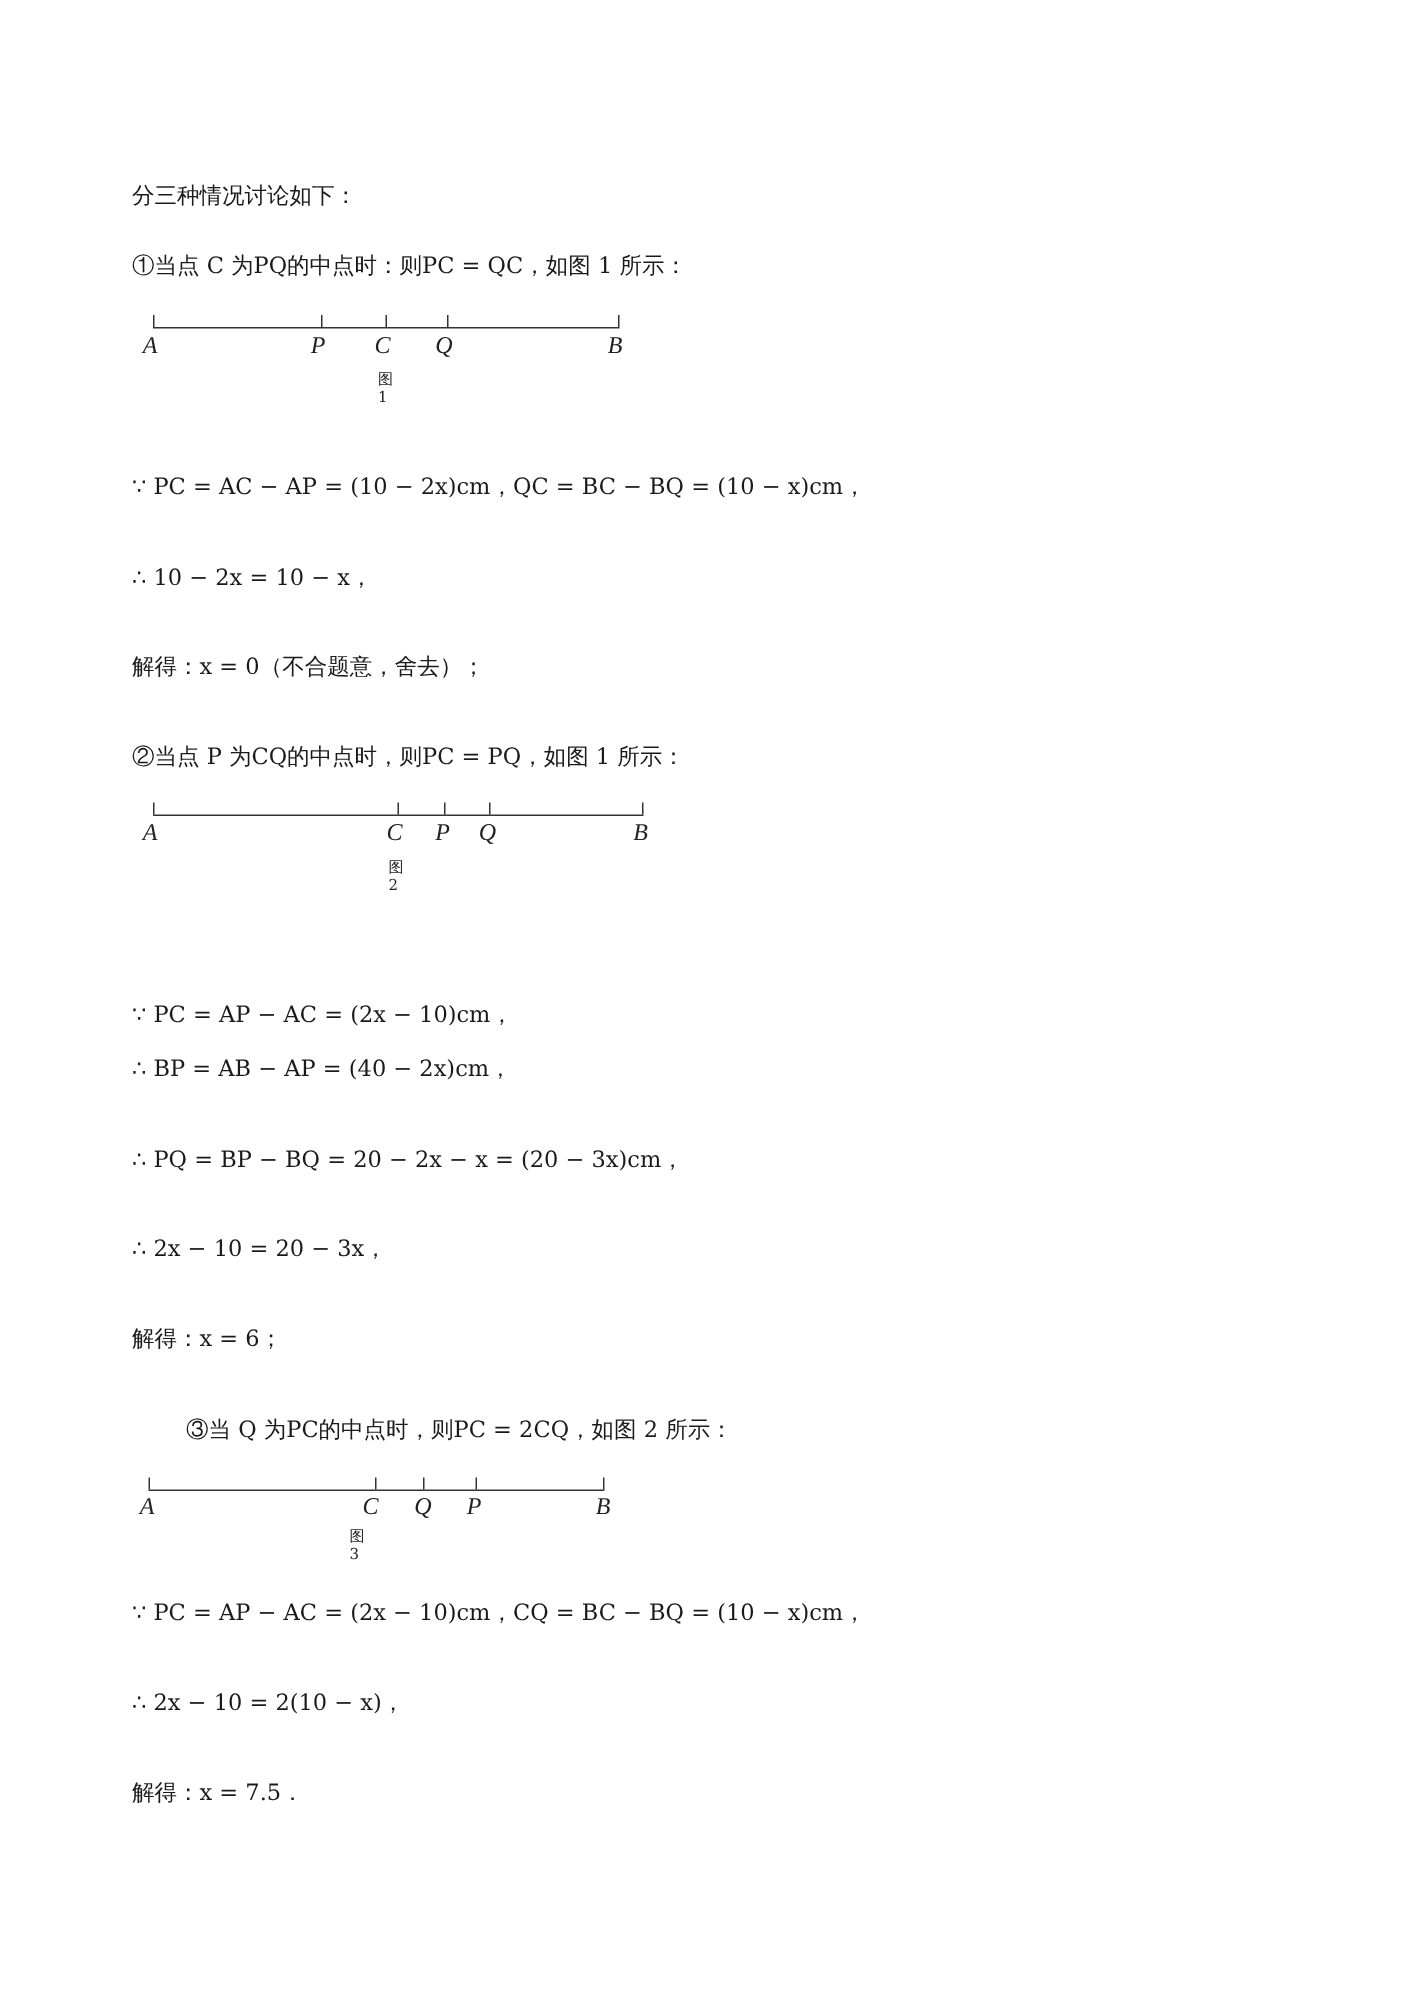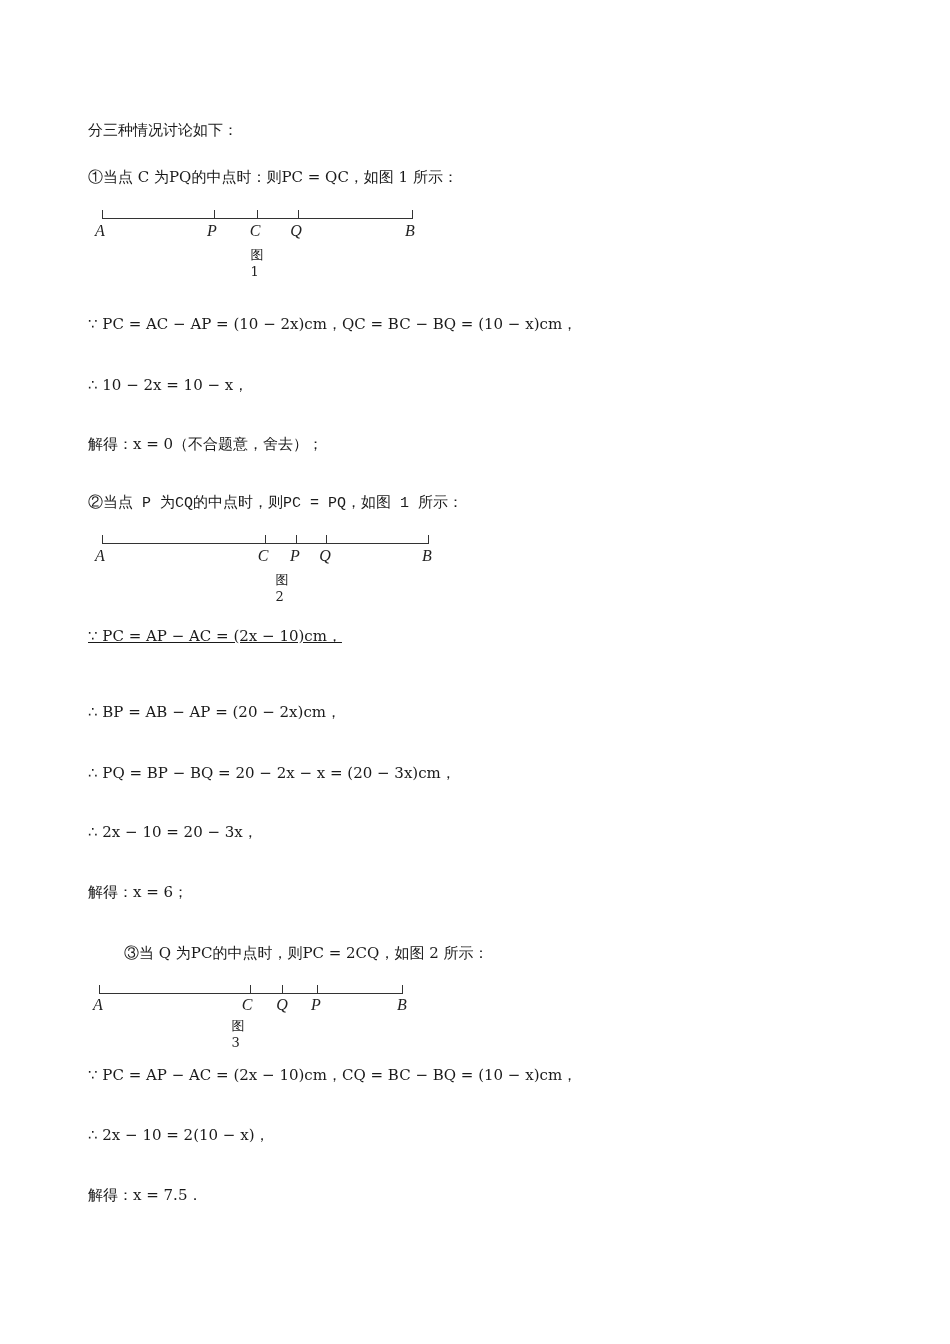--- a/index.html
+++ b/index.html
@@ -3,21 +3,21 @@
 <meta charset="utf-8">
 <style>
   html, body { margin: 0; padding: 0; background: #ffffff; }
   body { width: 950px; height: 1344px; position: relative; overflow: hidden;
          font-family: "DejaVu Serif", "Liberation Serif", serif; color: #1a1a1a; }
   .line { position: absolute; left: 88px; font-size: 15px; white-space: nowrap; line-height: 20px; }
   .fig { position: absolute; }
   .fig .axis { position: absolute; height: 1px; background: #333; }
   .fig .tick { position: absolute; width: 1px; height: 8px; background: #333; }
   .fig .lbl { position: absolute; font-family: "Liberation Serif", serif; font-style: italic; font-size: 16px; color: #222; transform: translateX(-50%); }
-  .fig .cap { position: absolute; font-size: 13px; color: #222; transform: translateX(-50%); font-family: "DejaVu Serif", serif; }
+  .fig .cap { position: absolute; font-size: 10px; color: #222; transform: translateX(-50%); font-family: "DejaVu Serif", serif; }
 </style>
 </head>
 <body>
 
 <div>
 
   <div class="line" style="top:120px;text-align:right;">分三种情况讨论如下：</div>
 
   <div class="line" style="top:167px;">①当点 C 为PQ的中点时：则PC = QC，如图 1 所示：</div>
 
@@ -33,39 +33,39 @@
     <div class="lbl" style="left:255px;top:222px;">C</div>
     <div class="lbl" style="left:296px;top:222px;">Q</div>
     <div class="lbl" style="left:410px;top:222px;">B</div>
     <div class="cap" style="left:257px;top:246px;">图1</div>
   </div>
 
   <div class="line" style="top:314px;">∵ PC = AC − AP = (10 − 2x)cm，QC = BC − BQ = (10 − x)cm，</div>
   <div class="line" style="top:375px;">∴ 10 − 2x = 10 − x，</div>
   <div class="line" style="top:434px;">解得：x = 0（不合题意，舍去）；</div>
 
-  <div class="line" style="top:494px;font-family:Liberation Mono, monospace;">②当点 P 为CQ的中点时，则PC = PQ，如图 1 所示：</div>
+  <div class="line" style="top:494px;">②当点 P 为CQ的中点时，则PC = PQ，如图 1 所示：</div>
 
   <div class="fig" style="left:0;top:0;">
     <div class="axis" style="left:102px;top:543px;width:327px;"></div>
     <div class="tick" style="left:102px;top:535px;"></div>
     <div class="tick" style="left:265px;top:535px;"></div>
     <div class="tick" style="left:296px;top:535px;"></div>
     <div class="tick" style="left:326px;top:535px;"></div>
     <div class="tick" style="left:428px;top:535px;"></div>
     <div class="lbl" style="left:100px;top:547px;">A</div>
     <div class="lbl" style="left:263px;top:547px;">C</div>
     <div class="lbl" style="left:295px;top:547px;">P</div>
     <div class="lbl" style="left:325px;top:547px;">Q</div>
     <div class="lbl" style="left:427px;top:547px;">B</div>
-    <div class="cap" style="left:282px;top:571px;">图2</div>
+    <div class="cap" style="left:264px;top:571px;">图2</div>
   </div>
 
-  <div class="line" style="top:626px;text-decoration:underline;">∵ PC = AP − AC = (2x − 10)cm，</div>
-  <div class="line" style="top:702px;">∴ BP = AB − AP = (20 − 2x)cm，</div>
+  <div class="line" style="top:666px;">∵ PC = AP − AC = (2x − 10)cm，</div>
+  <div class="line" style="top:702px;">∴ BP = AB − AP = (40 − 2x)cm，</div>
   <div class="line" style="top:763px;">∴ PQ = BP − BQ = 20 − 2x − x = (20 − 3x)cm，</div>
   <div class="line" style="top:822px;">∴ 2x − 10 = 20 − 3x，</div>
   <div class="line" style="top:882px;">解得：x = 6；</div>
 
   <div class="line" style="top:943px;margin-left:36px;">③当 Q 为PC的中点时，则PC = 2CQ，如图 2 所示：</div>
 
   <div class="fig" style="left:0;top:0;">
     <div class="axis" style="left:99px;top:993px;width:304px;"></div>
     <div class="tick" style="left:99px;top:985px;"></div>
     <div class="tick" style="left:250px;top:985px;"></div>

